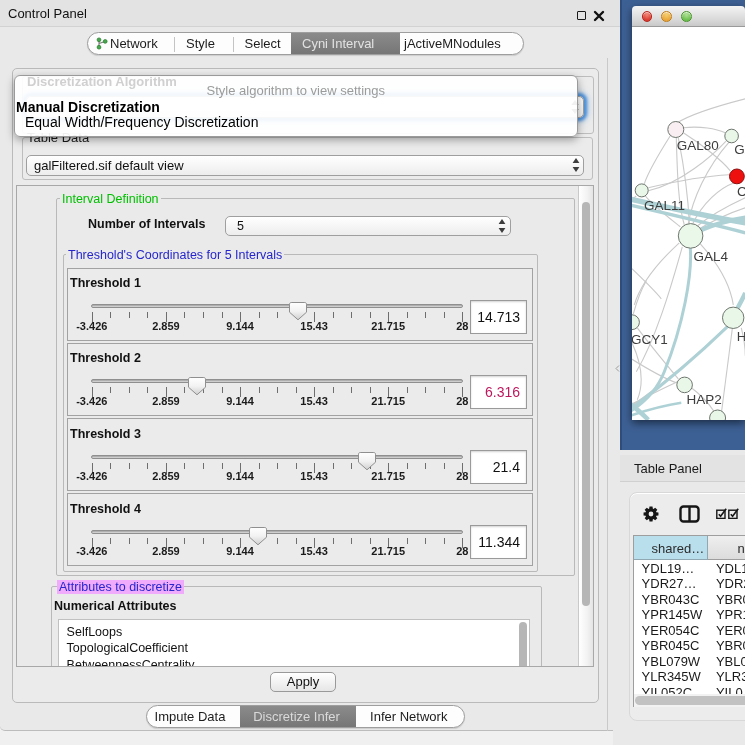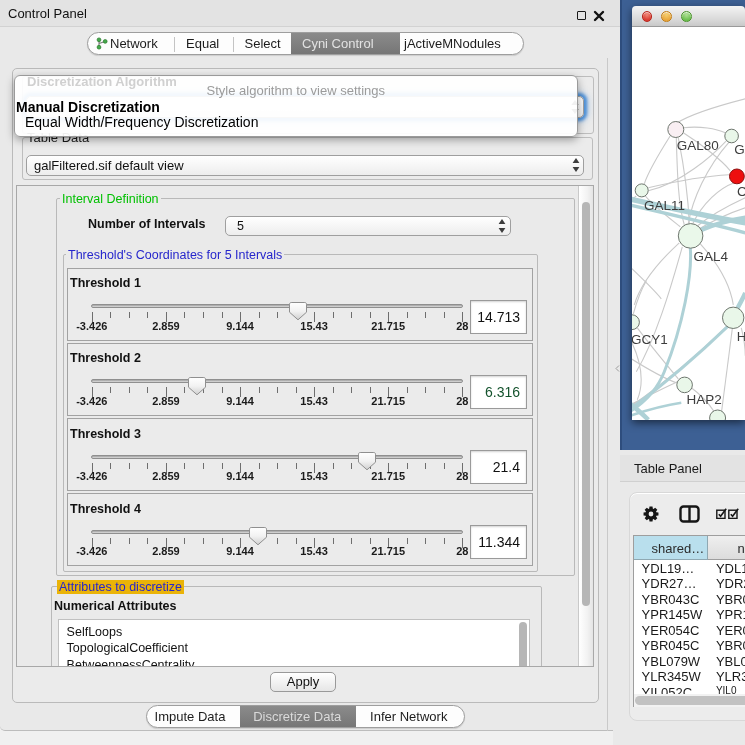--- a/index.html
+++ b/index.html
@@ -24,23 +24,23 @@
 <div class="abs" style="left:577px;top:11px;width:9px;height:9px;border:1.6px solid #1a1a1a;border-radius:1px;"></div>
 <svg class="abs" style="left:593px;top:10px" width="12" height="12" viewBox="0 0 12 12">
     <path d="M2,2 L10,10 M10,2 L2,10" stroke="#111" stroke-width="2.4" stroke-linecap="round"></path>
   </svg>
 <div class="abs" style="left:87px;top:31.5px;width:436.5px;height:23px;background:#fdfdfd;border:1px solid #9e9e9e;border-radius:11.5px;box-shadow:0 1px 1px rgba(0,0,0,0.12);overflow:hidden;">
 <div class="abs" style="left:202.9px;top:0;width:109px;height:23px;background:linear-gradient(#8b8b8b,#747474);"></div>
 <div class="abs" style="left:85.8px;top:4px;width:1px;height:15px;background:#c4c4c4;"></div>
 <div class="abs" style="left:144.5px;top:4px;width:1px;height:15px;background:#c4c4c4;"></div>
 </div>
 <div class="txt" style="left:110px;top:35.5px;font-size:13px;color:#1c1c1c;">Network</div>
-<div class="txt" style="left:186px;top:35.5px;font-size:13px;color:#1c1c1c;">Equal</div>
+<div class="txt" style="left:186px;top:35.5px;font-size:13px;color:#1c1c1c;">Style</div>
 <div class="txt" style="left:244.5px;top:35.5px;font-size:13px;color:#1c1c1c;">Select</div>
-<div class="txt" style="left:302px;top:35.5px;font-size:13px;color:#e2e2e2;">Cyni Control</div>
+<div class="txt" style="left:302px;top:35.5px;font-size:13px;color:#e2e2e2;">Cyni Interval</div>
 <div class="txt" style="left:404px;top:35.5px;font-size:13px;color:#1c1c1c;">jActiveMNodules</div>
 <svg class="abs" style="left:96px;top:36.5px" width="12" height="13" viewBox="0 0 12 13">
 <path d="M3,3.5 L3,9.5 M3,6.5 L9,4.5" stroke="#7a7a7a" stroke-width="1.1" fill="none"></path>
 <circle cx="3" cy="2.8" r="1.9" fill="#44a94c" stroke="#2c7a2e" stroke-width="0.7"></circle>
 <circle cx="3" cy="10.2" r="1.9" fill="#44a94c" stroke="#2c7a2e" stroke-width="0.7"></circle>
 <circle cx="9.2" cy="4.4" r="1.9" fill="#44a94c" stroke="#2c7a2e" stroke-width="0.7"></circle>
 </svg>
 <div class="abs" style="left:12px;top:68px;width:587px;height:635px;background:#ebebeb;border:1px solid #bababa;border-radius:5px;"></div>
 <div class="abs" style="left:22px;top:76px;width:572px;height:58px;border:1px solid #bdbdbd;border-radius:3px;"></div>
 <div class="abs" style="left:26px;top:96px;width:558px;height:22px;background:linear-gradient(#ffffff,#ededed);border:1px solid #a0a0a0;border-radius:5px;box-shadow:0 0 3px 2.5px rgba(77,144,216,0.95), 0 0 7px 3px rgba(77,144,216,0.55);"></div>
@@ -132,21 +132,21 @@
 <div class="txt" style="left:91.8px;top:394.8px;transform:translateX(-50%);font-size:11px;font-weight:bold;color:#1b1b1b;">-3.426</div>
 <div class="txt" style="left:165.9px;top:394.8px;transform:translateX(-50%);font-size:11px;font-weight:bold;color:#1b1b1b;">2.859</div>
 <div class="txt" style="left:240.0px;top:394.8px;transform:translateX(-50%);font-size:11px;font-weight:bold;color:#1b1b1b;">9.144</div>
 <div class="txt" style="left:314.1px;top:394.8px;transform:translateX(-50%);font-size:11px;font-weight:bold;color:#1b1b1b;">15.43</div>
 <div class="txt" style="left:388.2px;top:394.8px;transform:translateX(-50%);font-size:11px;font-weight:bold;color:#1b1b1b;">21.715</div>
 <div class="txt" style="left:462.3px;top:394.8px;transform:translateX(-50%);font-size:11px;font-weight:bold;color:#1b1b1b;">28</div>
 <svg class="abs" style="left:187.0px;top:375.8px" width="20" height="20" viewBox="0 0 20 20">
     <path d="M3.2,1.5 L16.8,1.5 C17.8,1.5 18.5,2.2 18.5,3.2 L18.5,11.2 L10,18.8 L1.5,11.2 L1.5,3.2 C1.5,2.2 2.2,1.5 3.2,1.5 Z" fill="url(#thg)" stroke="#8f8f8f" stroke-width="1"></path>
   </svg>
 <div class="abs" style="left:470px;top:374.8px;width:56.5px;height:34px;background:#fff;border:1px solid #9a9a9a;box-shadow:inset 0 1px 2px rgba(0,0,0,0.18);"></div>
-<div class="txt" style="left:470px;top:383.8px;width:50px;text-align:right;font-size:14px;color:#14532d;">6.316</div>
+<div class="txt" style="left:470px;top:383.8px;width:50px;text-align:right;font-size:14px;color:#be185d;">6.316</div>
 <div class="abs" style="left:66.5px;top:418.1px;width:466px;height:73px;background:#ebebeb;border:1px solid #a2a2a2;"></div>
 <div class="txt" style="left:70px;top:426.6px;font-size:12.5px;font-weight:bold;color:#111;">Threshold 3</div>
 <div class="abs" style="left:90.5px;top:454.6px;width:372px;height:4px;background:linear-gradient(#9f9f9f,#dedede);border:1px solid #8f8f8f;border-radius:3px;"></div>
 <div class="abs" style="left:91.8px;top:462.6px;width:1px;height:10px;background:#6e6e6e;"></div>
 <div class="abs" style="left:110.3px;top:462.6px;width:1px;height:6px;background:#6e6e6e;"></div>
 <div class="abs" style="left:128.8px;top:462.6px;width:1px;height:6px;background:#6e6e6e;"></div>
 <div class="abs" style="left:147.4px;top:462.6px;width:1px;height:6px;background:#6e6e6e;"></div>
 <div class="abs" style="left:165.9px;top:462.6px;width:1px;height:10px;background:#6e6e6e;"></div>
 <div class="abs" style="left:184.4px;top:462.6px;width:1px;height:6px;background:#6e6e6e;"></div>
 <div class="abs" style="left:202.9px;top:462.6px;width:1px;height:6px;background:#6e6e6e;"></div>
@@ -205,35 +205,35 @@
 <div class="txt" style="left:314.1px;top:545.4px;transform:translateX(-50%);font-size:11px;font-weight:bold;color:#1b1b1b;">15.43</div>
 <div class="txt" style="left:388.2px;top:545.4px;transform:translateX(-50%);font-size:11px;font-weight:bold;color:#1b1b1b;">21.715</div>
 <div class="txt" style="left:462.3px;top:545.4px;transform:translateX(-50%);font-size:11px;font-weight:bold;color:#1b1b1b;">28</div>
 <svg class="abs" style="left:247.5px;top:526.4px" width="20" height="20" viewBox="0 0 20 20">
     <path d="M3.2,1.5 L16.8,1.5 C17.8,1.5 18.5,2.2 18.5,3.2 L18.5,11.2 L10,18.8 L1.5,11.2 L1.5,3.2 C1.5,2.2 2.2,1.5 3.2,1.5 Z" fill="url(#thg)" stroke="#8f8f8f" stroke-width="1"></path>
   </svg>
 <div class="abs" style="left:470px;top:525.4px;width:56.5px;height:34px;background:#fff;border:1px solid #9a9a9a;box-shadow:inset 0 1px 2px rgba(0,0,0,0.18);"></div>
 <div class="txt" style="left:470px;top:534.4px;width:50px;text-align:right;font-size:14px;color:#111;">11.344</div>
 <div class="abs" style="left:17px;top:186px;width:560px;height:480px;overflow:hidden;">
 <div class="abs" style="left:34px;top:399.5px;width:491px;height:123px;border:1px solid #b9b9b9;border-radius:2px;"></div>
-<div class="txt" style="left:40px;top:393.5px;font-size:12.5px;color:#2626cc;background:#eab308;padding:0 2px;">Attributes to discretize</div>
+<div class="txt" style="left:40px;top:393.5px;font-size:12.5px;color:#2626cc;background:#f0abfc;padding:0 2px;">Attributes to discretize</div>
 <div class="txt" style="left:37px;top:413px;font-size:12.5px;font-weight:bold;color:#111;">Numerical Attributes</div>
 <div class="abs" style="left:40.7px;top:433px;width:472px;height:80px;background:#fff;border:1px solid #c0c0c0;"></div>
 <div class="txt" style="left:49.6px;top:438.5px;font-size:12.5px;color:#111;text-align:center;">SelfLoops</div>
 <div class="txt" style="left:49.6px;top:455px;font-size:12.5px;color:#111;">TopologicalCoefficient</div>
 <div class="txt" style="left:49.6px;top:471.5px;font-size:12.5px;color:#111;">BetweennessCentrality</div>
 <div class="abs" style="left:501.5px;top:436px;width:8.5px;height:120px;background:#b6b6b6;border-radius:4.5px;"></div>
 </div>
 <div class="abs" style="left:270px;top:671.5px;width:66px;height:20.5px;background:linear-gradient(#ffffff,#e6e6e6);border:1px solid #999;border-radius:5px;"></div>
 <div class="txt" style="left:270px;top:674px;width:66px;text-align:center;font-size:13px;color:#111;">Apply</div>
 <div class="abs" style="left:145.9px;top:704.6px;width:319.1px;height:23.5px;background:#fdfdfd;border:1px solid #9e9e9e;border-radius:11.5px;box-shadow:0 1px 1px rgba(0,0,0,0.12);overflow:hidden;">
 <div class="abs" style="left:92.7px;top:0;width:116.9px;height:23.5px;background:linear-gradient(#8b8b8b,#747474);"></div>
 </div>
 <div class="txt" style="left:154.6px;top:709px;font-size:13px;color:#1c1c1c;">Impute Data</div>
-<div class="txt" style="left:253.2px;top:709px;font-size:13px;color:#dadada;">Discretize Data</div>
+<div class="txt" style="left:253.2px;top:709px;font-size:13px;color:#dadada;">Discretize Infer</div>
 <div class="txt" style="left:370.1px;top:709px;font-size:13px;color:#1c1c1c;">Infer Network</div>
 <div class="abs" style="left:13.7px;top:75.4px;width:564.3px;height:61.6px;background:rgba(255,255,255,0.93);border:1px solid #9a9a9a;border-radius:6px;box-shadow:0 3px 9px rgba(0,0,0,0.35);"></div>
 <div class="txt" style="left:27px;top:73.5px;font-size:13px;font-weight:bold;color:#d0d0d0;">Discretization Algorithm</div>
 <div class="txt" style="left:295.8px;top:83px;transform:translateX(-50%);font-size:13px;color:#9b9b9b;">Style algorithm to view settings</div>
 <div class="txt" style="left:16px;top:98.5px;font-size:14px;font-weight:bold;color:#000;">Manual Discretization</div>
 <div class="txt" style="left:25px;top:113.5px;font-size:14px;color:#000;">Equal Width/Frequency Discretization</div>
 <svg class="abs" style="left:614.5px;top:365px" width="5" height="7" viewBox="0 0 5 7">
     <path d="M4,0.5 L1,3.5 L4,6.5" stroke="#9a9a9a" stroke-width="1" fill="none"></path>
   </svg>
 <div class="abs" style="left:620px;top:0;width:125px;height:450px;background:#3d6094;"></div>
@@ -339,14 +339,14 @@
 <div class="txt" style="left:715.9px;top:607.1px;font-size:13px;color:#1a1a1a;">YPR1</div>
 <div class="txt" style="left:641.6px;top:622.7px;font-size:13px;color:#1a1a1a;">YER054C</div>
 <div class="txt" style="left:715.9px;top:622.7px;font-size:13px;color:#1a1a1a;">YER0</div>
 <div class="txt" style="left:641.6px;top:638.2px;font-size:13px;color:#1a1a1a;">YBR045C</div>
 <div class="txt" style="left:715.9px;top:638.2px;font-size:13px;color:#1a1a1a;">YBR0</div>
 <div class="txt" style="left:641.6px;top:653.8px;font-size:13px;color:#1a1a1a;">YBL079W</div>
 <div class="txt" style="left:715.9px;top:653.8px;font-size:13px;color:#1a1a1a;">YBL0</div>
 <div class="txt" style="left:641.6px;top:669.4px;font-size:13px;color:#1a1a1a;">YLR345W</div>
 <div class="txt" style="left:715.9px;top:669.4px;font-size:13px;color:#1a1a1a;">YLR3</div>
 <div class="txt" style="left:641.6px;top:684.9px;font-size:13px;color:#1a1a1a;">YIL052C</div>
-<div class="txt" style="left:715.9px;top:684.9px;font-size:10px;color:#1a1a1a;">YIL0</div>
+<div class="txt" style="left:715.9px;top:684.9px;font-size:13px;color:#1a1a1a;">YIL0</div>
 <div class="abs" style="left:633.8px;top:693.5px;width:112px;height:13px;background:#f2f2f2;"></div>
 <div class="abs" style="left:634.8px;top:695.5px;width:120px;height:9px;background:#c2c2c2;border-radius:4.5px;"></div>
 </body></html>

